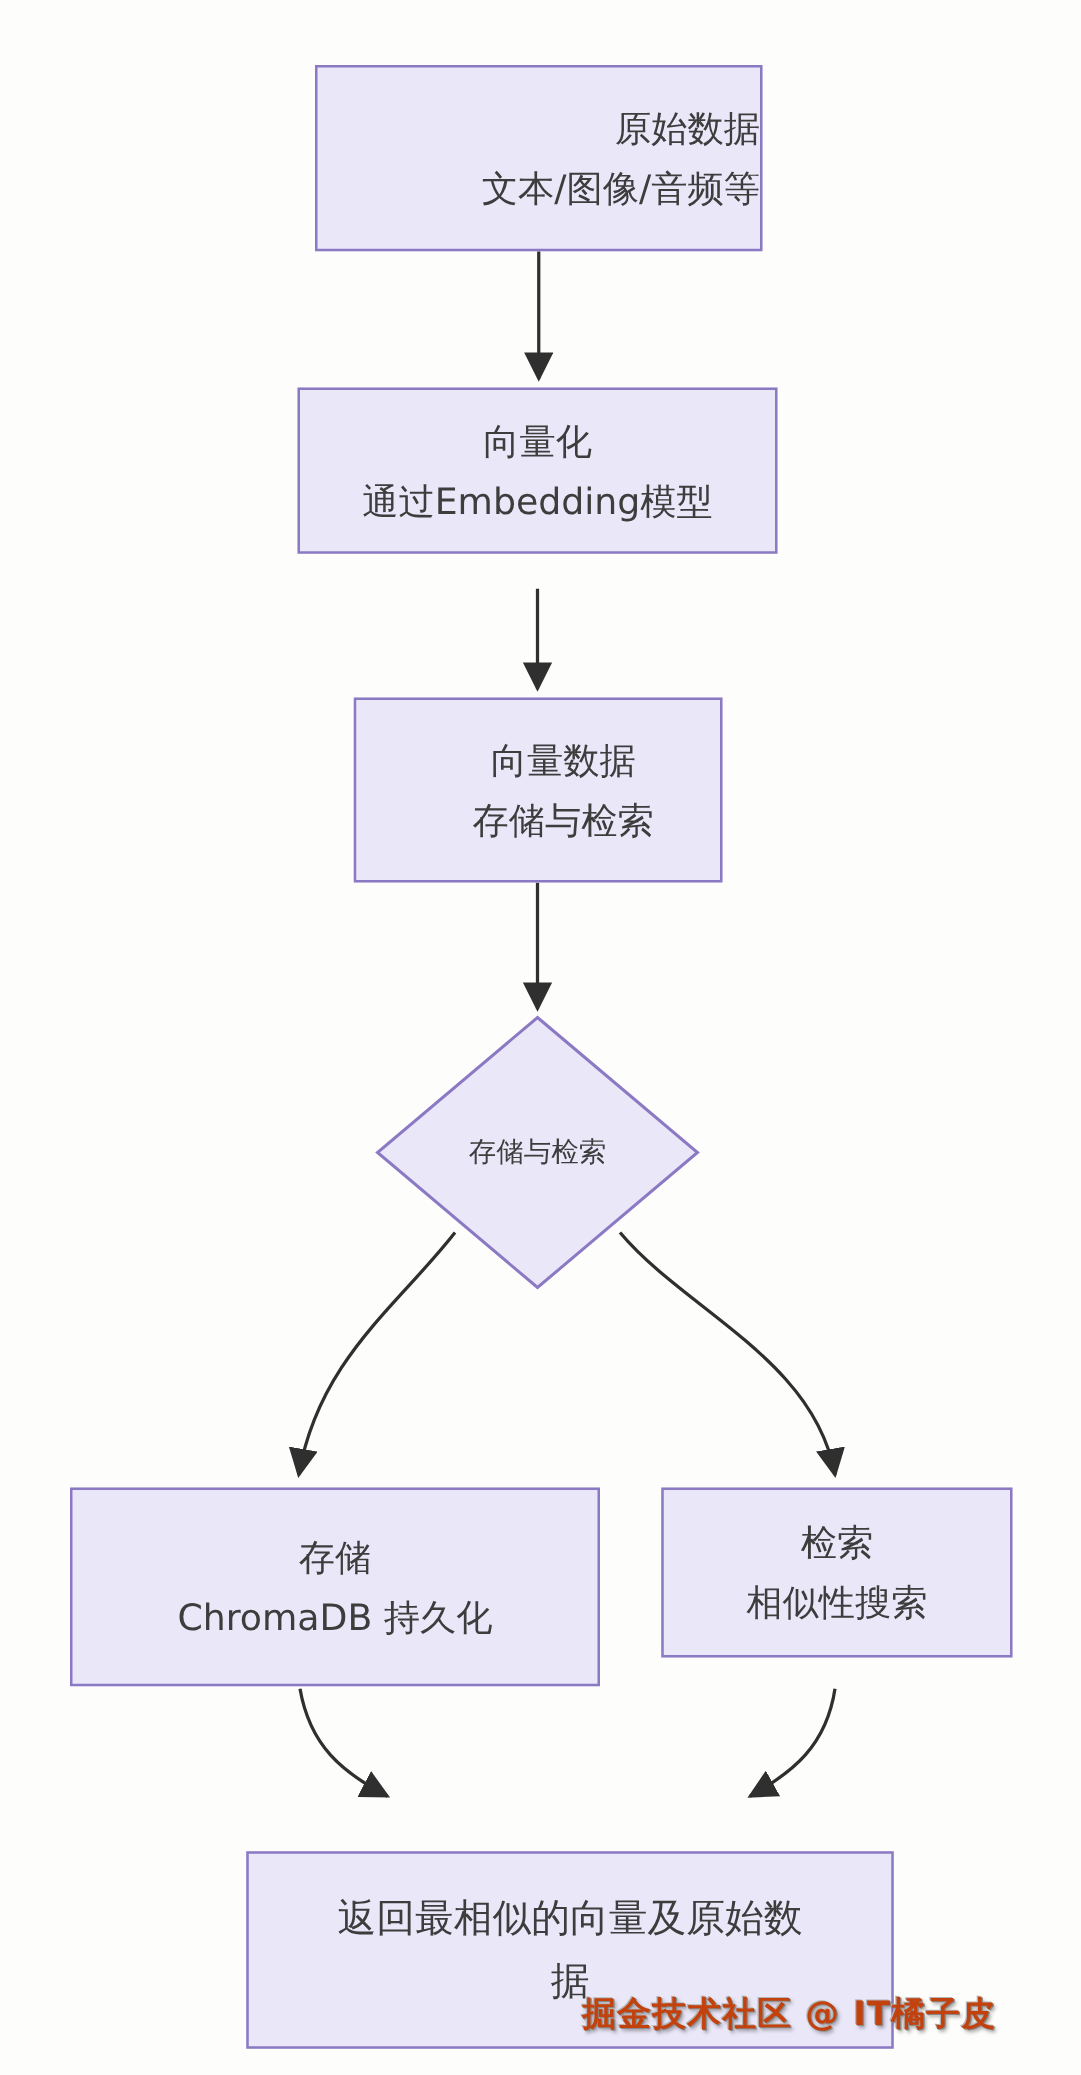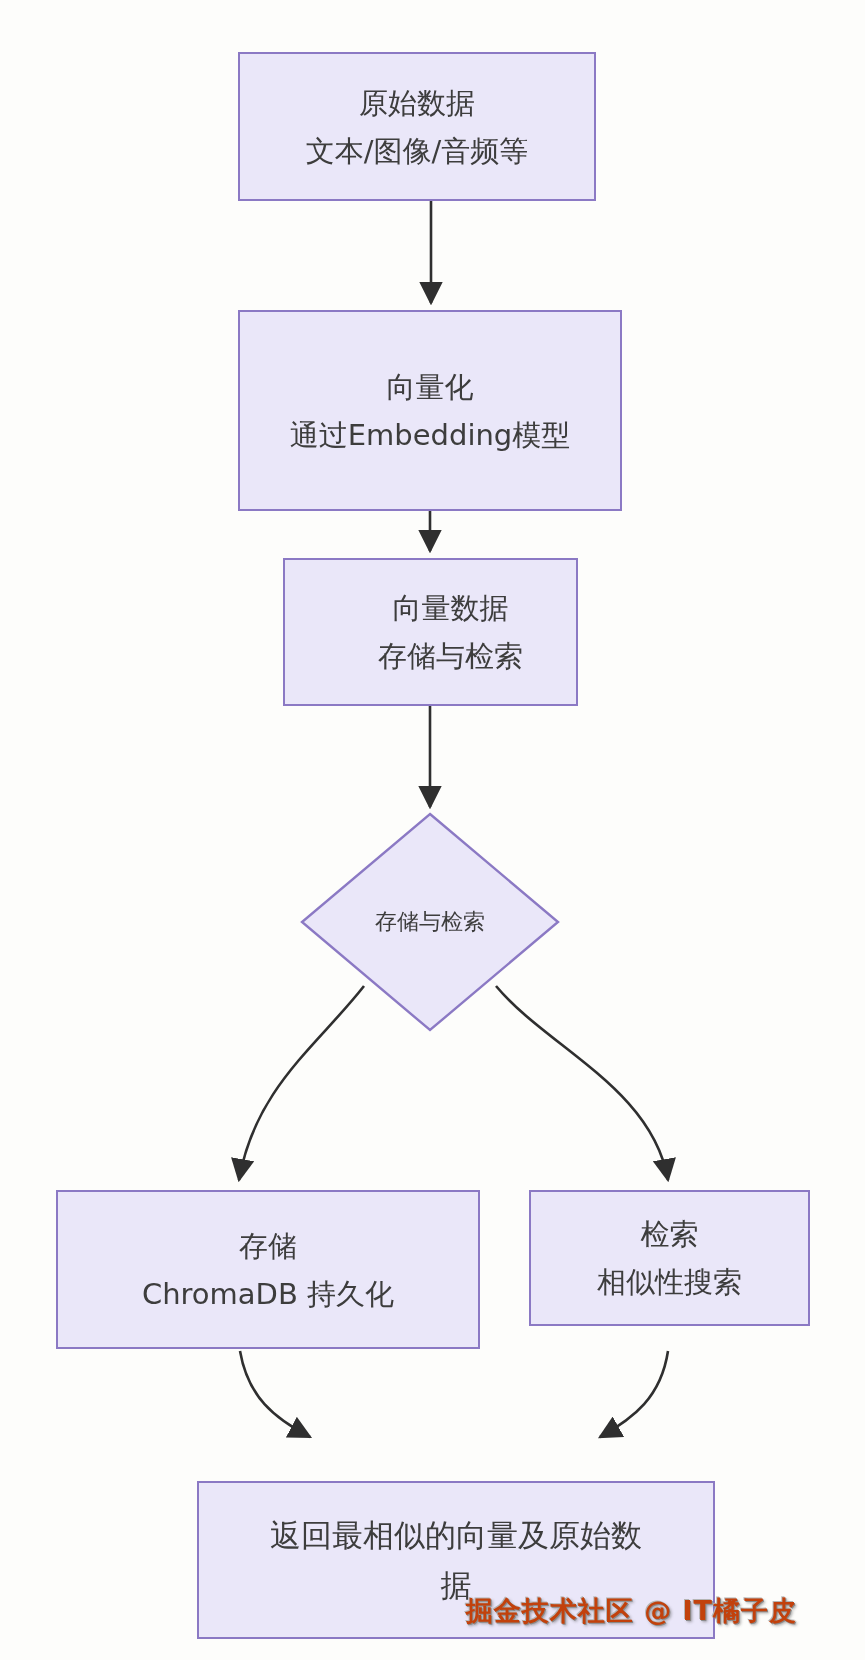--- a/index.html
+++ b/index.html
@@ -96,26 +96,26 @@
     <path class="edge" d="M430,471 L430,551" marker-end="url(#arrowhead)"></path>
     <path class="edge" d="M430,706 L430,807" marker-end="url(#arrowhead)"></path>
     <path class="edge" d="M364,986 C318,1045 255,1088 239,1180" marker-end="url(#arrowhead)"></path>
     <path class="edge" d="M496,986 C548,1048 652,1088 668,1180" marker-end="url(#arrowhead)"></path>
     <path class="edge" d="M240,1351 C248,1397 274,1418 310,1437" marker-end="url(#arrowhead)"></path>
     <path class="edge" d="M668,1351 C661,1397 634,1418 600,1437" marker-end="url(#arrowhead)"></path>
 
     <polygon class="diamond-shape" points="430,814 558,922 430,1030 302,922"></polygon>
   </svg>
 
-  <div class="node" style="left:238px; top:52px; width:358px; height:149px;">
+  <div class="node" style="left:252px; top:52px; width:358px; height:149px;align-items:flex-end;">
     <div class="line">原始数据</div>
     <div class="line">文本/图像/音频等</div>
   </div>
 
-  <div class="node" style="left:238px; top:310px; width:384px; height:201px;">
+  <div class="node" style="left:238px; top:310px; width:384px; height:133px;">
     <div class="line">向量化</div>
     <div class="line">通过Embedding模型</div>
   </div>
 
   <div class="node" style="left:283px; top:558px; width:295px; height:148px;padding-left:40px;">
     <div class="line">向量数据</div>
     <div class="line">存储与检索</div>
   </div>
 
   <div class="diamond-label">存储与检索</div>

